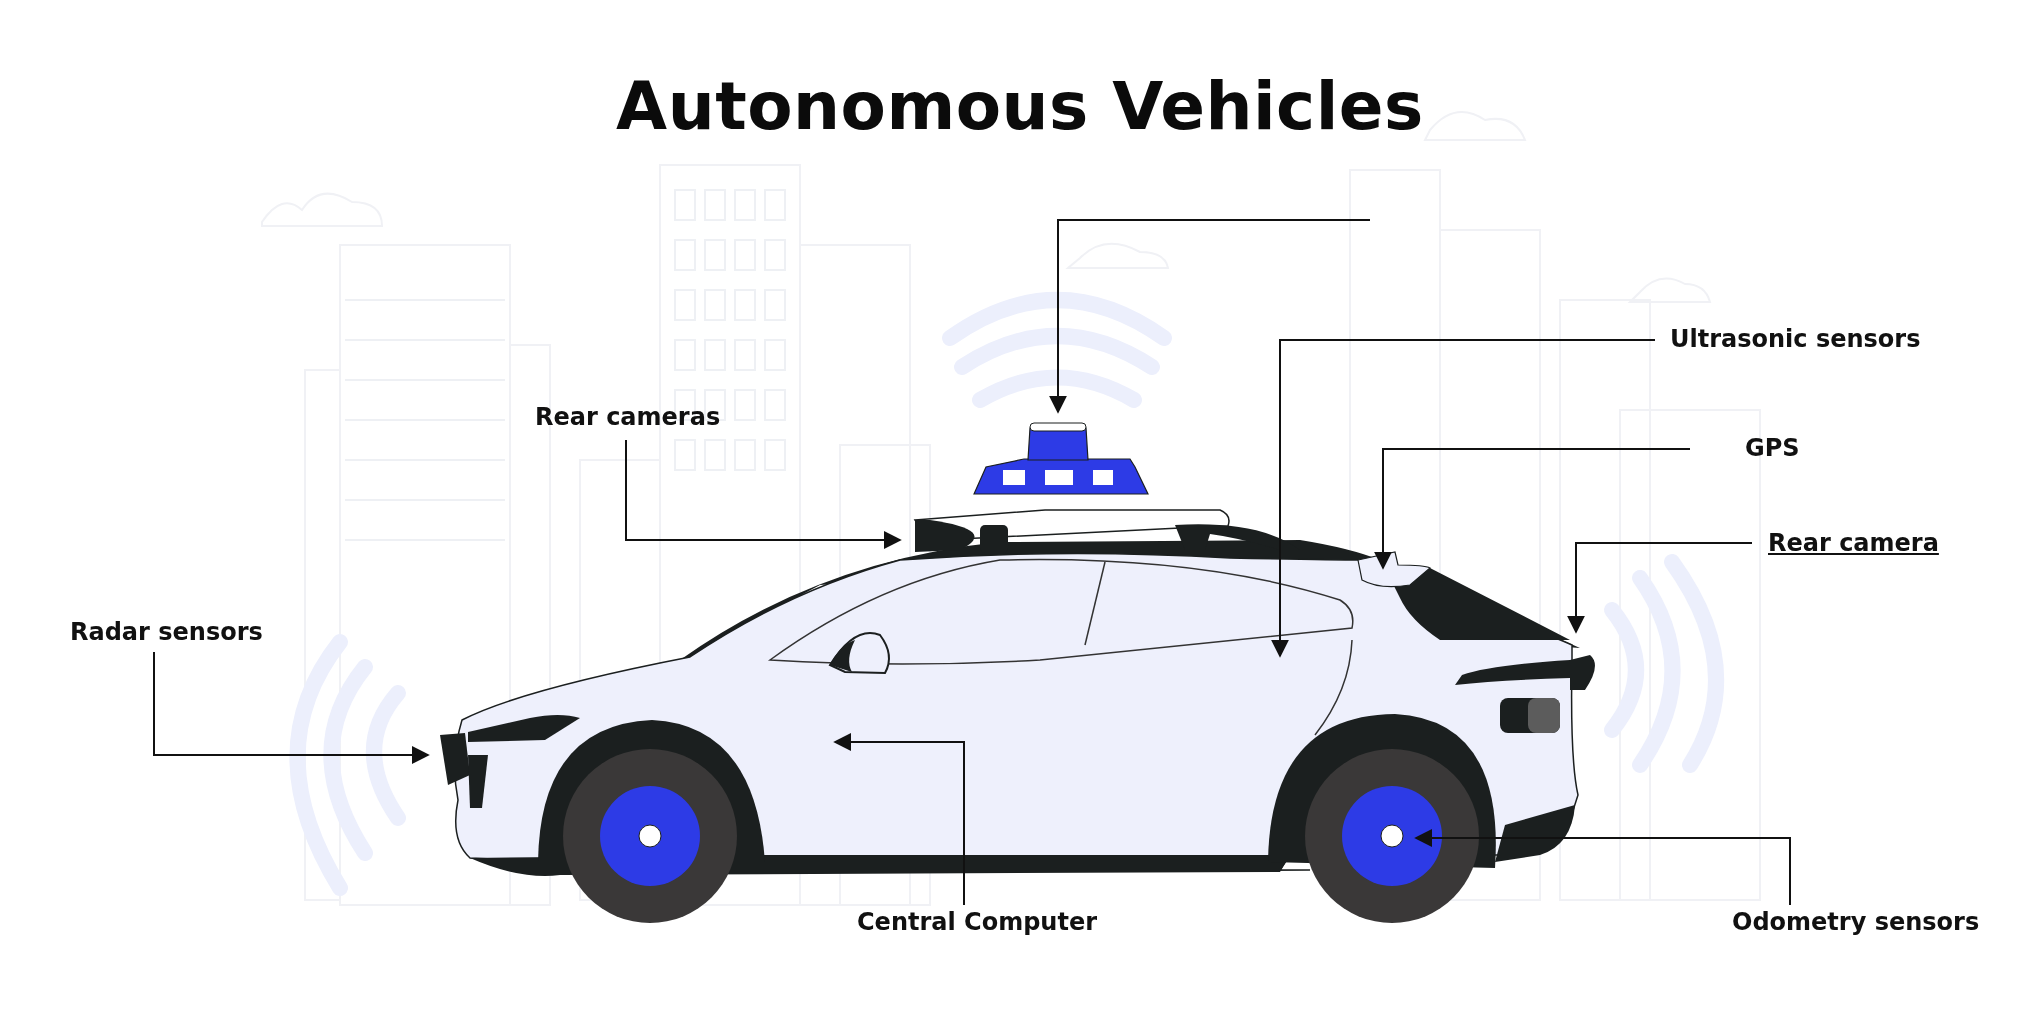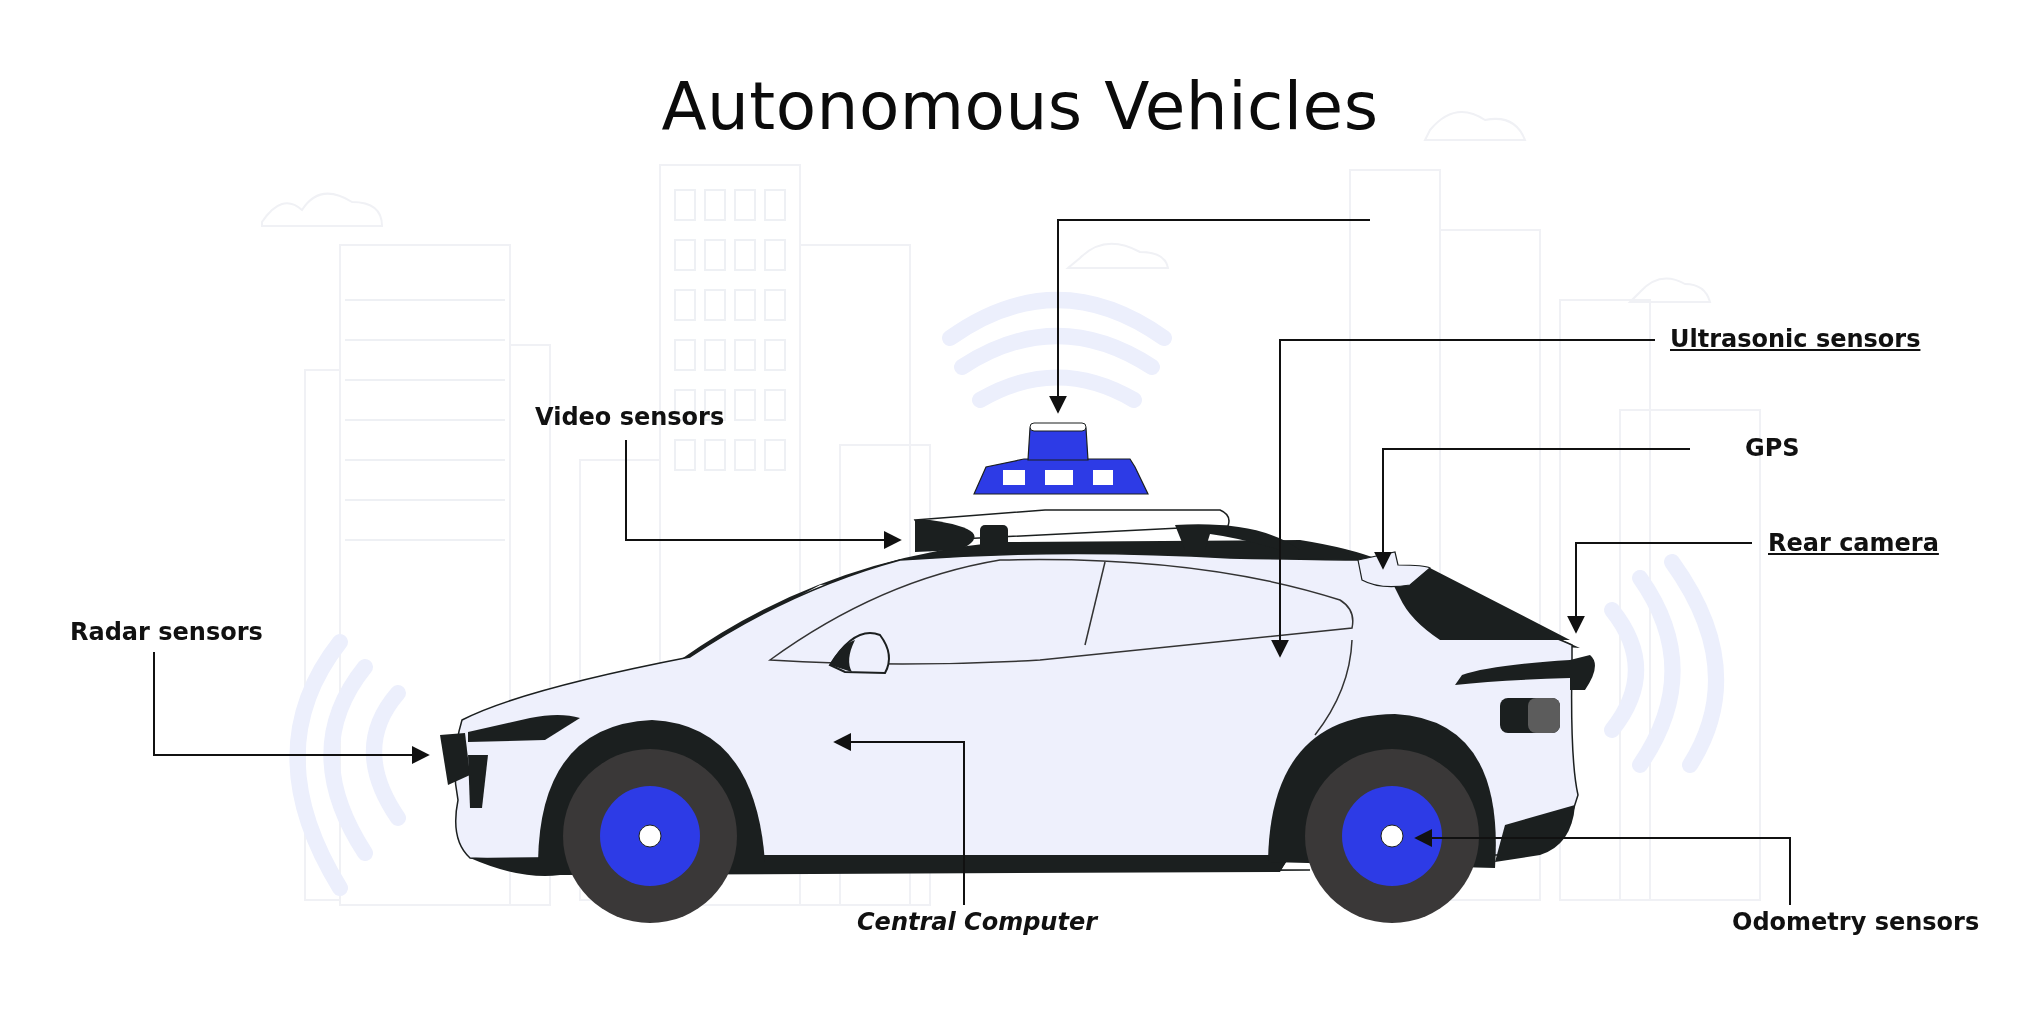--- a/index.html
+++ b/index.html
@@ -1,20 +1,20 @@
 <!DOCTYPE html>
 <html><head>
 <meta charset="utf-8">
 <style>
   html, body { margin: 0; padding: 0; background: #ffffff; }
   body { width: 2040px; height: 1028px; position: relative; overflow: hidden;
          font-family: "Liberation Sans", "DejaVu Sans", sans-serif; }
   .stage { position: absolute; left: 0; top: 0; width: 2040px; height: 1028px; }
   .title { position: absolute; left: 0; width: 2040px; top: 68px; text-align: center;
-           font-family: "DejaVu Sans", sans-serif; font-weight: normal; font-size: 66px;
+           font-family: "DejaVu Sans", sans-serif; font-weight: bold; font-size: 66px;
            color: #0b0b0b; letter-spacing: 0.5px; }
   .label { position: absolute; font-family: "DejaVu Sans", sans-serif; font-size: 24px;
            font-weight: 600; color: #111111; white-space: nowrap; line-height: 28px; }
   svg.art { position: absolute; left: 0; top: 0; }
 </style>
 </head>
 <body>
 
 <div class="stage">
 
@@ -156,21 +156,21 @@
       <path d="M1752,543 L1576,543 L1576,632" marker-end="url(#arrow)"></path>
       <path d="M626,440 L626,540 L900,540" marker-end="url(#arrow)"></path>
       <path d="M154,652 L154,755 L428,755" marker-end="url(#arrow)"></path>
       <path d="M964,905 L964,742 L835,742" marker-end="url(#arrow)"></path>
       <path d="M1790,905 L1790,838 L1416,838" marker-end="url(#arrow)"></path>
     </g>
   </svg>
 
   <div class="title">Autonomous Vehicles</div>
 
-  <div class="label" style="left:1670px; top:325px;text-decoration:underline;">Ultrasonic sensors</div>
+  <div class="label" style="left:1670px; top:325px;">Ultrasonic sensors</div>
   <div class="label" style="left:1745px; top:434px;">GPS</div>
   <div class="label" style="left:1768px; top:529px;text-decoration:underline;">Rear camera</div>
-  <div class="label" style="left:535px; top:403px;">Video sensors</div>
+  <div class="label" style="left:535px; top:403px;">Rear cameras</div>
   <div class="label" style="left:70px; top:618px;text-align:right;">Radar sensors</div>
-  <div class="label" style="left:857px; top:908px;font-style:italic;">Central Computer</div>
+  <div class="label" style="left:857px; top:908px;">Central Computer</div>
   <div class="label" style="left:1693px; top:908px;margin-left:39px;">Odometry sensors</div>
 
 </div>
 
 </body></html>

